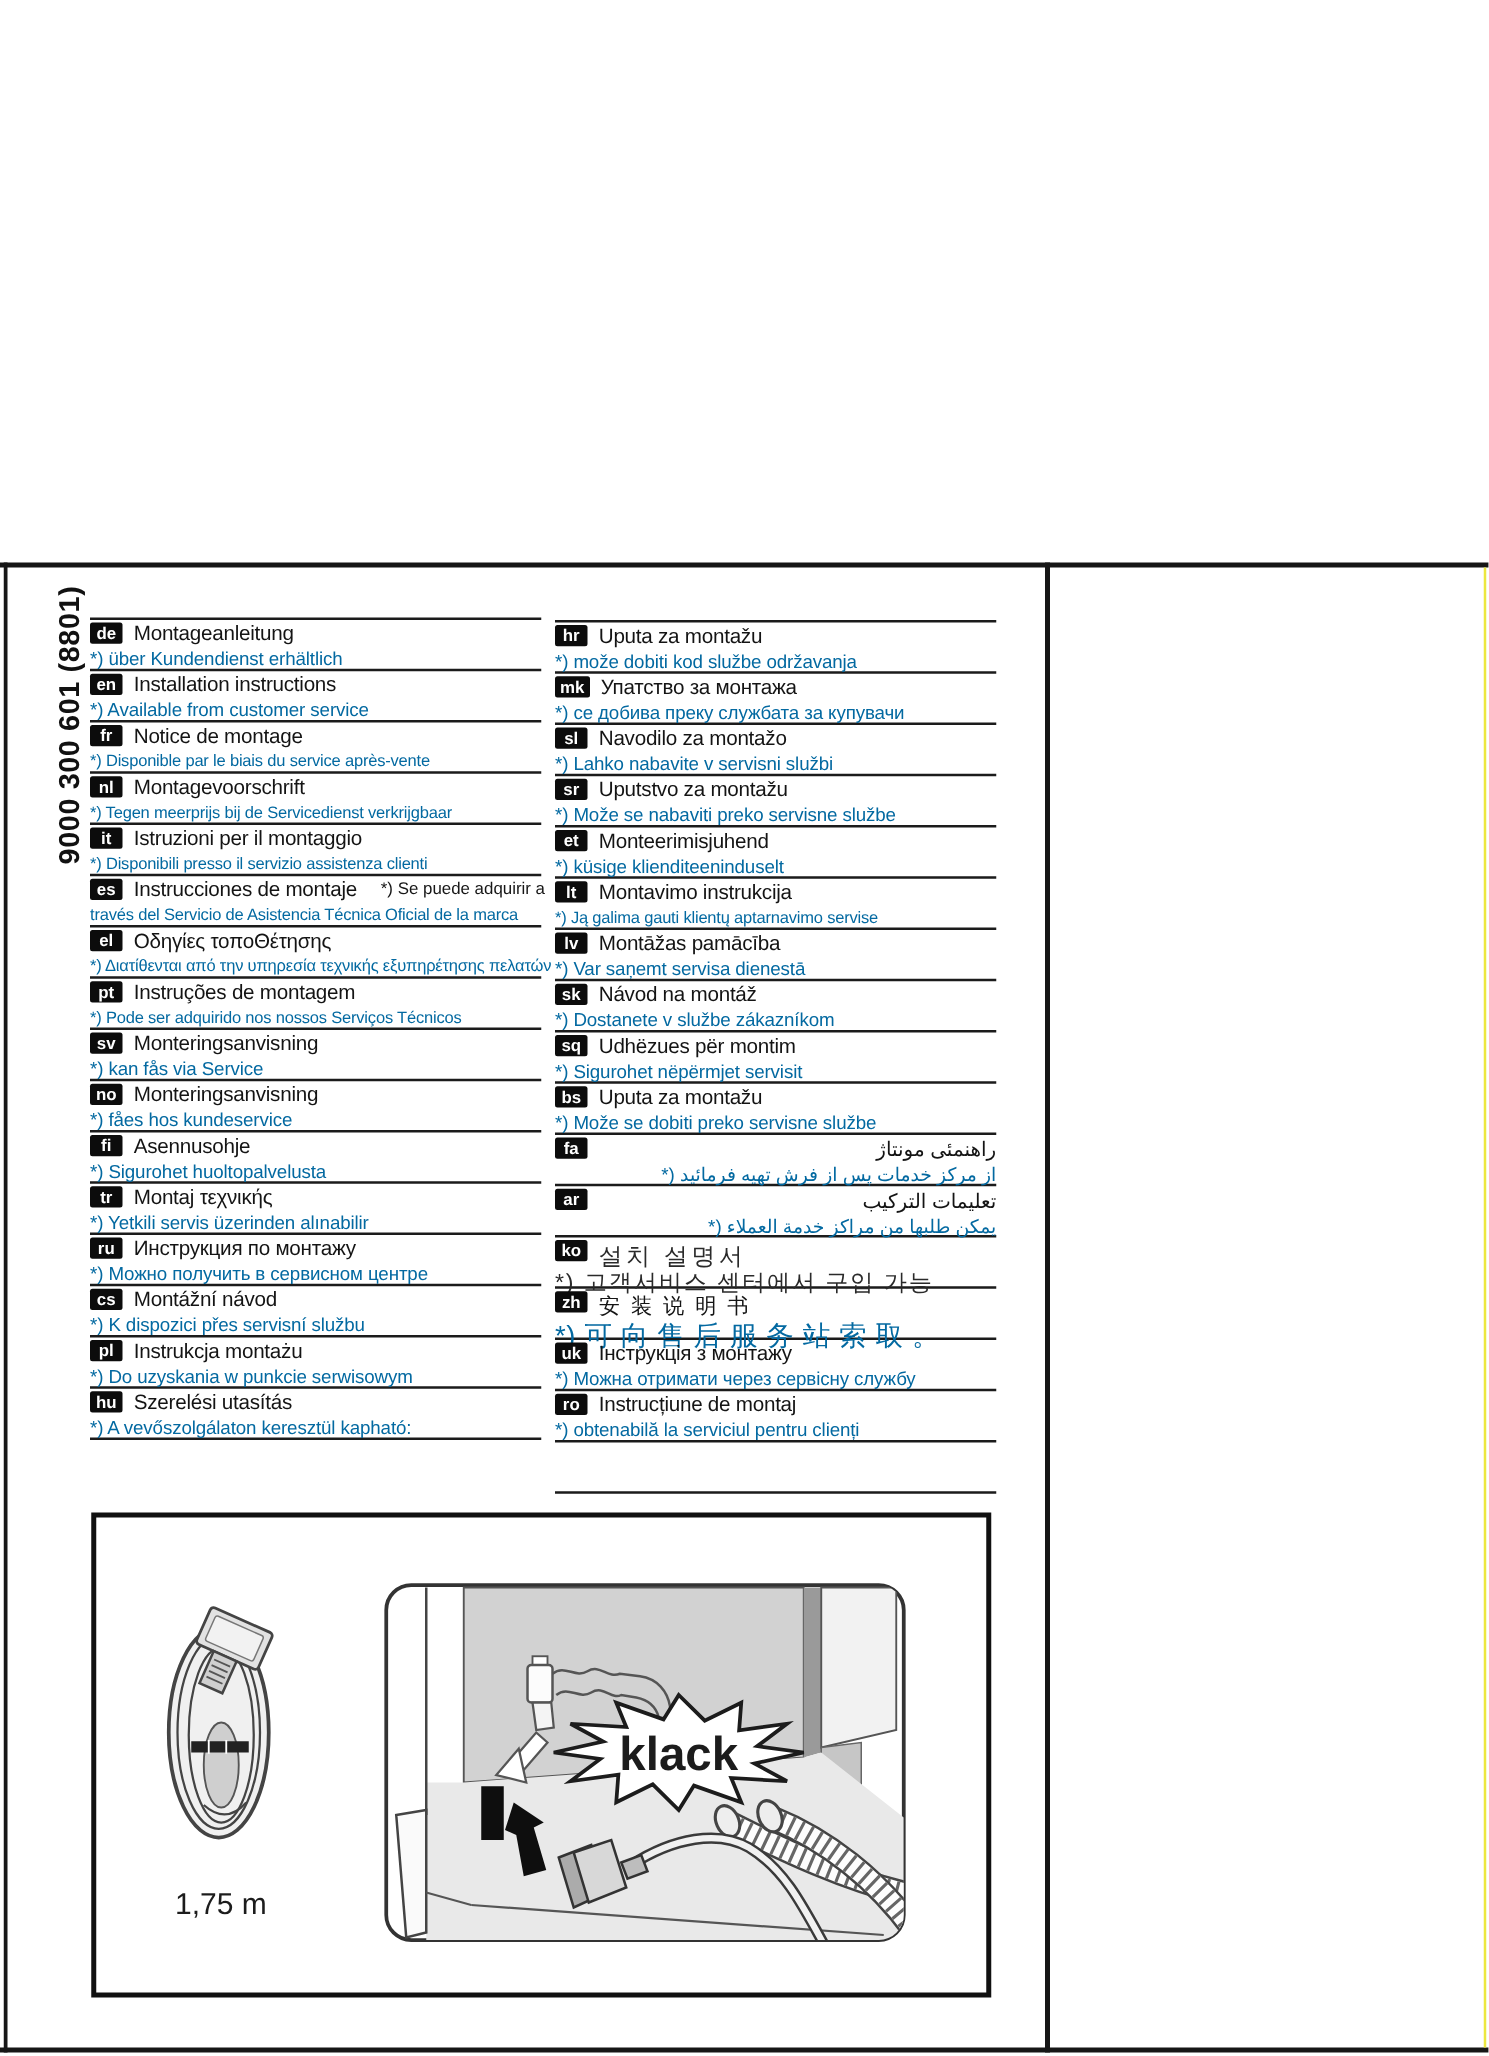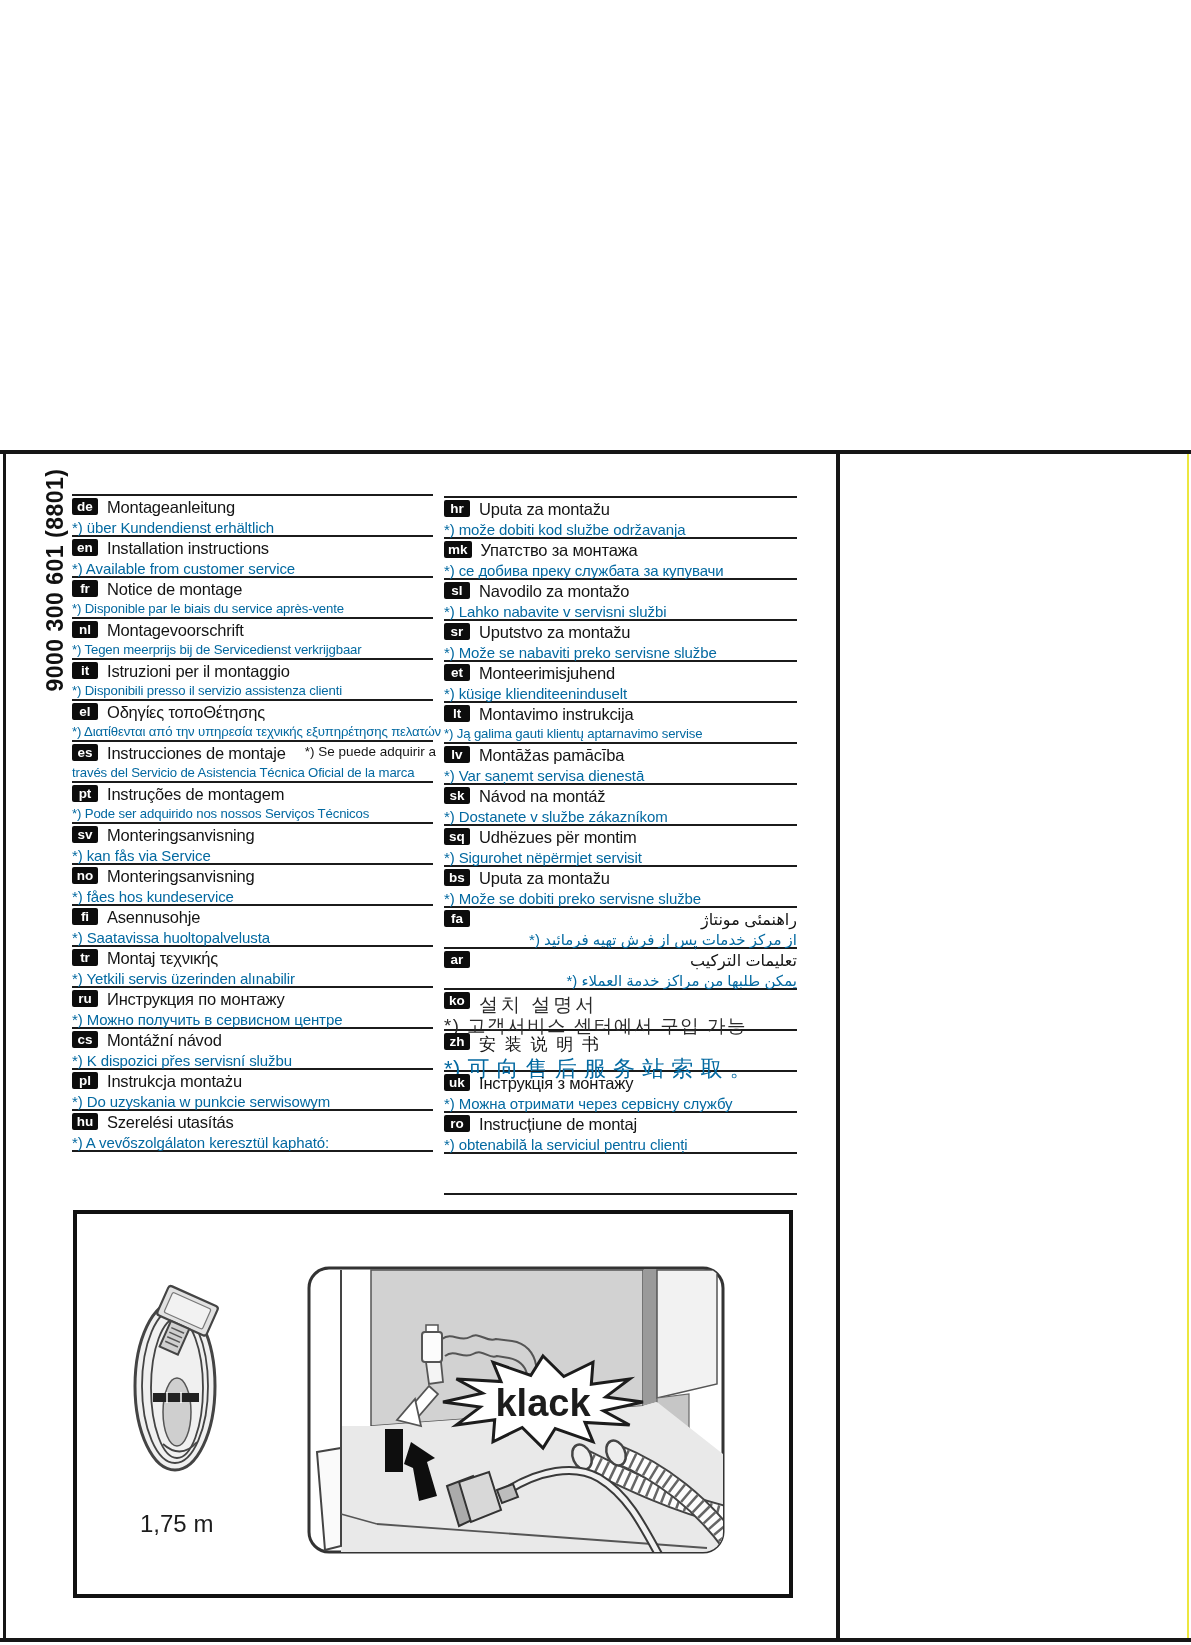--- a/index.html
+++ b/index.html
@@ -86,35 +86,35 @@
     </div>
     <div class="row">
       <div class="l1">
           <span class="badge">it</span>
           <span class="title">Istruzioni per il montaggio</span>
         </div>
       <div class="note cond">*) Disponibili presso il servizio assistenza clienti</div>
     </div>
     <div class="row">
       <div class="l1">
-          <span class="badge">el</span>
-          <span class="title">Οδηγίες τοποΘέτησης</span>
-        </div>
-      <div class="note cond">*) Διατίθενται από την υπηρεσία τεχνικής εξυπηρέτησης πελατών</div>
-    </div>
-    <div class="row">
-      <div class="l1">
           <span class="badge">es</span>
           <span class="title">Instrucciones de montaje</span>
           <span class="tnote">*) Se puede adquirir a</span>
         </div>
       <div class="note cond">través del Servicio de Asistencia Técnica Oficial de la marca</div>
     </div>
     <div class="row">
       <div class="l1">
+          <span class="badge">el</span>
+          <span class="title">Οδηγίες τοποΘέτησης</span>
+        </div>
+      <div class="note cond">*) Διατίθενται από την υπηρεσία τεχνικής εξυπηρέτησης πελατών</div>
+    </div>
+    <div class="row">
+      <div class="l1">
           <span class="badge">pt</span>
           <span class="title">Instruções de montagem</span>
         </div>
       <div class="note cond">*) Pode ser adquirido nos nossos Serviços Técnicos</div>
     </div>
     <div class="row">
       <div class="l1">
           <span class="badge">sv</span>
           <span class="title">Monteringsanvisning</span>
         </div>
@@ -125,21 +125,21 @@
           <span class="badge">no</span>
           <span class="title">Monteringsanvisning</span>
         </div>
       <div class="note">*) fåes hos kundeservice</div>
     </div>
     <div class="row">
       <div class="l1">
           <span class="badge">fi</span>
           <span class="title">Asennusohje</span>
         </div>
-      <div class="note">*) Saatavissa huoltopalvelusta</div>
+      <div class="note">*) Sigurohet huoltopalvelusta</div>
     </div>
     <div class="row">
       <div class="l1">
           <span class="badge">tr</span>
           <span class="title">Montaj τεχνικής</span>
         </div>
       <div class="note">*) Yetkili servis üzerinden alınabilir</div>
     </div>
     <div class="row">
       <div class="l1">

